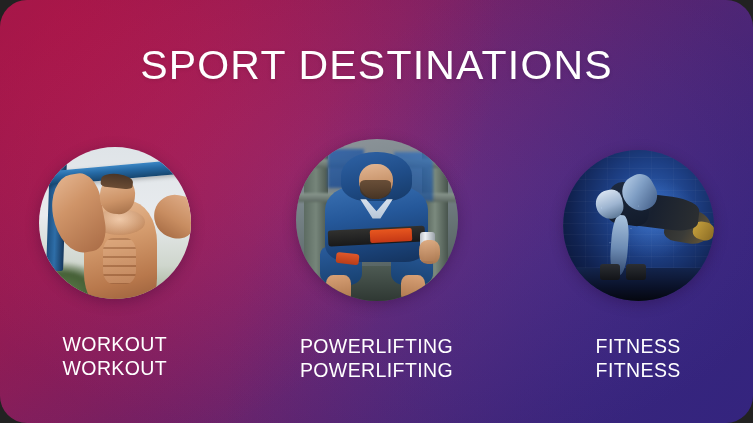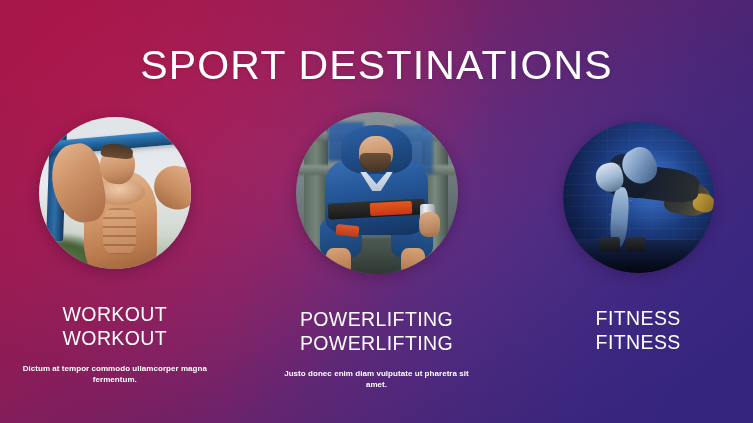--- a/index.html
+++ b/index.html
@@ -10,20 +10,21 @@
   .slide {
     position: relative;
     width: 753px;
     height: 423px;
     overflow: hidden;
     font-family: "Liberation Sans", sans-serif;
     background:
       radial-gradient(circle at 8% 4%, rgba(190,24,80,0.85) 0%, rgba(190,24,80,0) 55%),
       radial-gradient(circle at 96% 96%, rgba(58,40,140,0.9) 0%, rgba(58,40,140,0) 60%),
       linear-gradient(128deg, #ae1a52 0%, #9c2060 22%, #7d2471 45%, #5e2a80 68%, #452a88 88%, #3c2b8e 100%);
+    border-radius: 27px;
   }
   .slide::after {
     content: "";
     position: absolute;
     inset: 0;
     pointer-events: none;
     background: radial-gradient(ellipse at 50% 45%, rgba(255,255,255,0.035) 0%, rgba(0,0,0,0.10) 85%);
   }
 
   .title {
@@ -42,21 +43,21 @@
   }
 
   .columns {
     position: absolute;
     top: 110px;
     left: 0;
     right: 0;
     height: 300px;
     display: flex;
     justify-content: center;
-    align-items: flex-start;
+    align-items: center;
     z-index: 3;
     gap: 32px;
   }
   .col {
     width: 251px;
     display: flex;
     flex-direction: column;
     align-items: center;
   }
 
@@ -375,21 +376,20 @@
           <div class="c1-abs"></div>
           <div class="c1-pec"></div>
           <div class="c1-armL"></div>
           <div class="c1-armR"></div>
           <div class="c1-head"></div>
           <div class="c1-hair"></div>
         </div>
       </div>
       <div class="heading">WORKOUT
 WORKOUT</div>
-      <div class="body-text">Dictum at tempor commodo ullamcorper magna fermentum.</div>
     </div>
 
     <div class="col">
       <div class="circle sz-b">
         <div class="scene">
           <div class="c2-bg"></div>
           <div class="c2-rig1"></div>
           <div class="c2-rig2"></div>
           <div class="c2-shelf a"></div>
           <div class="c2-shelf b"></div>
@@ -407,21 +407,20 @@
           <div class="c2-logo"></div>
           <div class="c2-belt"></div>
           <div class="c2-beltlogo"></div>
           <div class="c2-wrist"></div>
           <div class="c2-can"></div>
           <div class="c2-hand"></div>
         </div>
       </div>
       <div class="heading">POWERLIFTING
 POWERLIFTING</div>
-      <div class="body-text">Justo donec enim diam vulputate ut pharetra sit amet.</div>
     </div>
 
     <div class="col">
       <div class="circle sz-c">
         <div class="scene">
           <div class="c3-bg"></div>
           <div class="c3-bricks"></div>
           <div class="c3-glow"></div>
           <div class="c3-floor"></div>
           <div class="c3-leg"></div>

